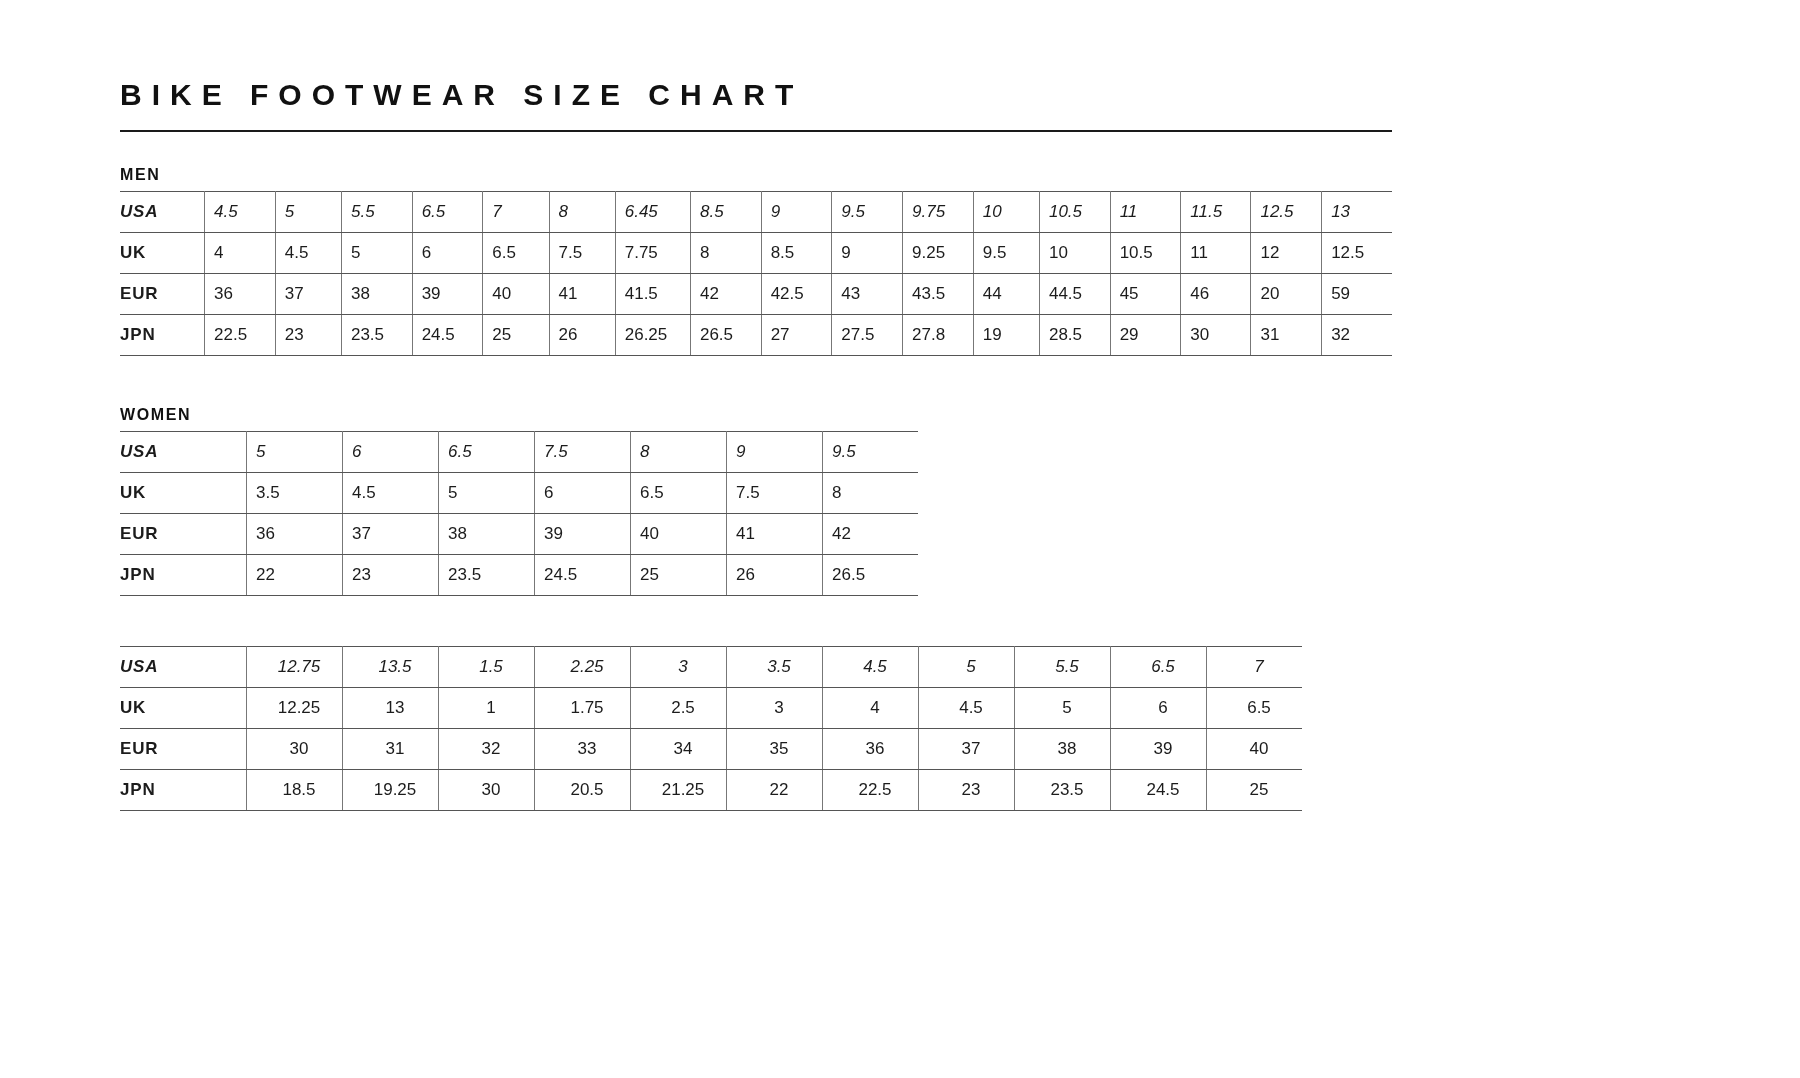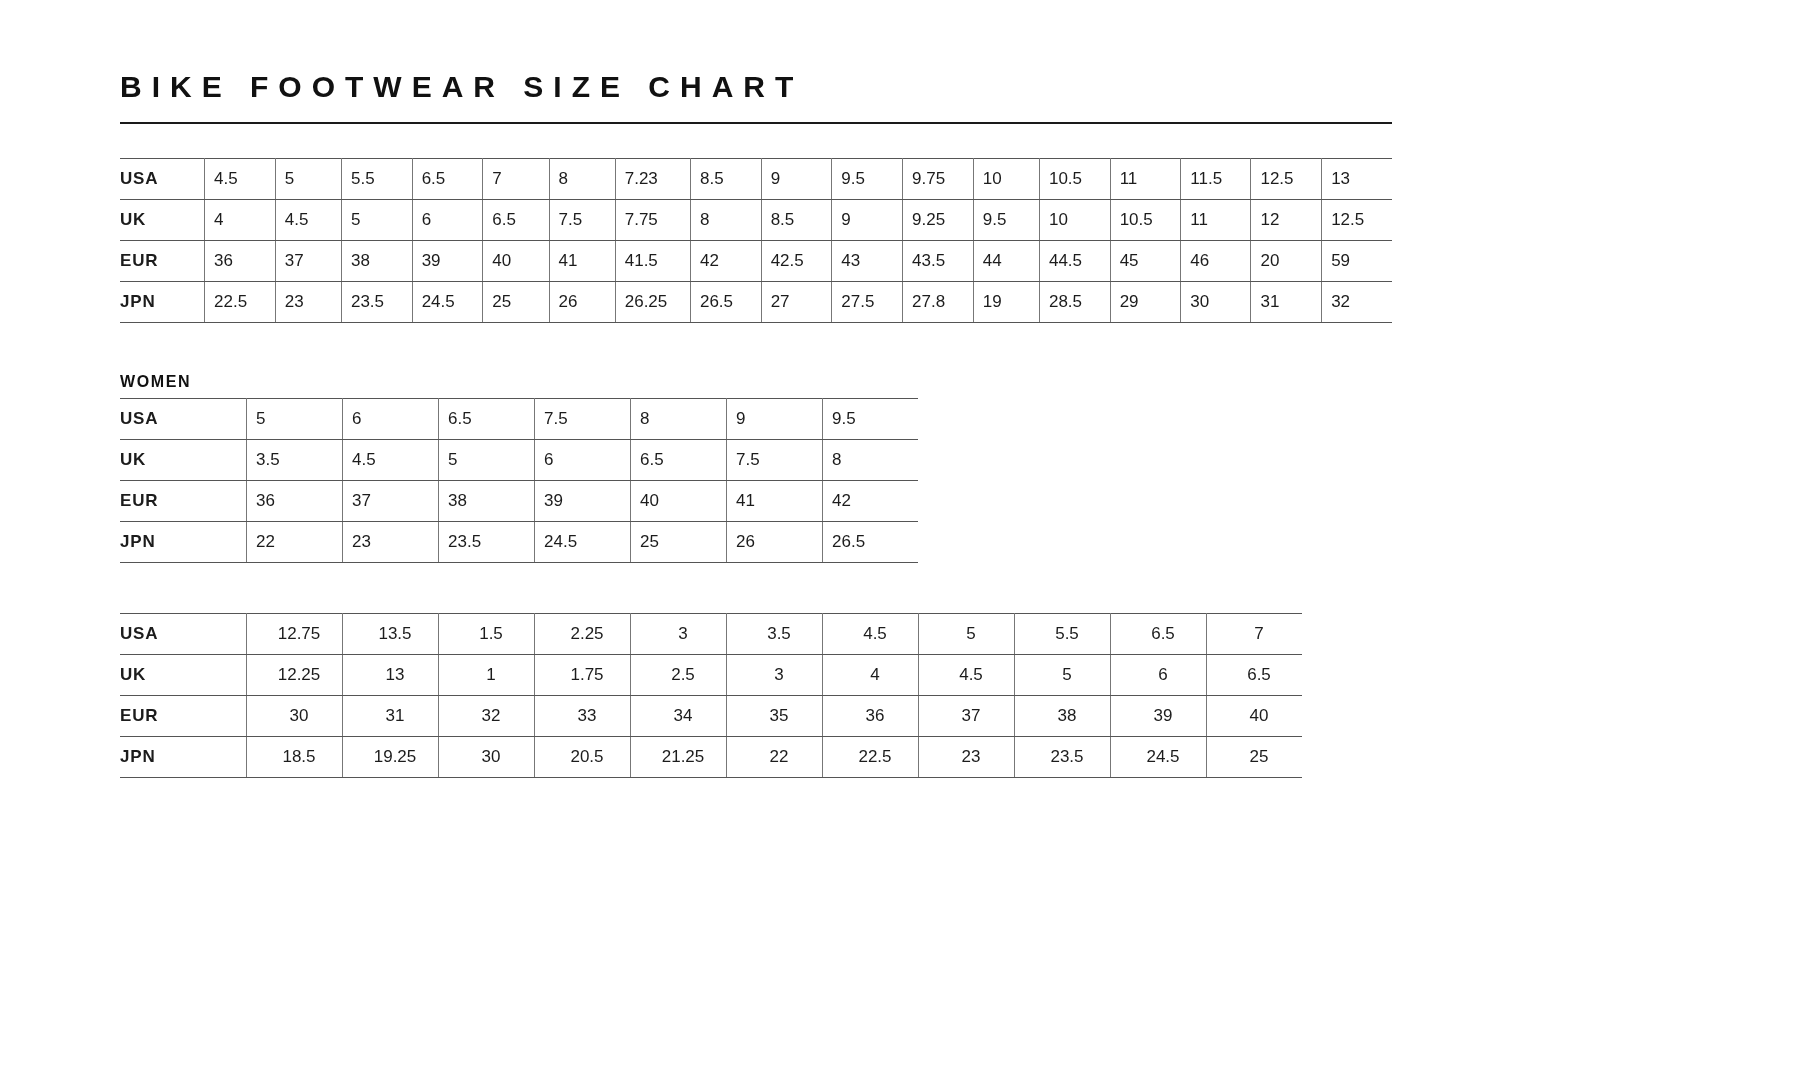--- a/index.html
+++ b/index.html
@@ -12,21 +12,21 @@
     height: 1078px;
     font-family: "Liberation Sans", sans-serif;
     color: #1a1a1a;
     overflow: hidden;
   }
   .page {
     position: relative;
     width: 1512px;
     height: 1078px;
     box-sizing: border-box;
-    padding: 4px 120px;
+    padding: 12px 120px;
   }
   
   .title {
     font-size: 30px;
     font-weight: bold;
     letter-spacing: 10px;
     padding-top: 66px;
     padding-bottom: 18px;
     color: #111111;
     white-space: nowrap;
@@ -57,20 +57,21 @@
     font-size: 17px;
     color: #1c1c1c;
     padding: 0 0 0 9px;
     border-bottom: 1px solid #555555;
     border-right: 1px solid #777777;
     vertical-align: middle;
     white-space: nowrap;
   }
   table.size-table tr:first-child td {
     border-top: 1px solid #555555;
+    font-style: italic;
   }
   table.size-table td.rowhead {
     font-weight: bold;
     letter-spacing: 0.8px;
     padding-left: 0;
     border-right: 1px solid #777777;
     font-size: 17px;
   }
   table.size-table tr td:last-child {
     border-right: none;
@@ -85,31 +86,32 @@
 </style>
 </head>
 <body>
 
 <div class="page">
 
   <div class="title">BIKE FOOTWEAR SIZE CHART</div>
   <div class="title-rule"></div>
 
   <div class="section">
+    <div class="section-label">MEN</div>
     <table class="size-table men">
       <tbody>
           <tr>
             <td class="rowhead">USA</td>
             <td class="cell">4.5</td>
             <td class="cell">5</td>
             <td class="cell">5.5</td>
             <td class="cell">6.5</td>
             <td class="cell">7</td>
             <td class="cell">8</td>
-            <td class="cell">7.23</td>
+            <td class="cell">6.45</td>
             <td class="cell">8.5</td>
             <td class="cell">9</td>
             <td class="cell">9.5</td>
             <td class="cell">9.75</td>
             <td class="cell">10</td>
             <td class="cell">10.5</td>
             <td class="cell">11</td>
             <td class="cell">11.5</td>
             <td class="cell">12.5</td>
             <td class="cell">13</td>

